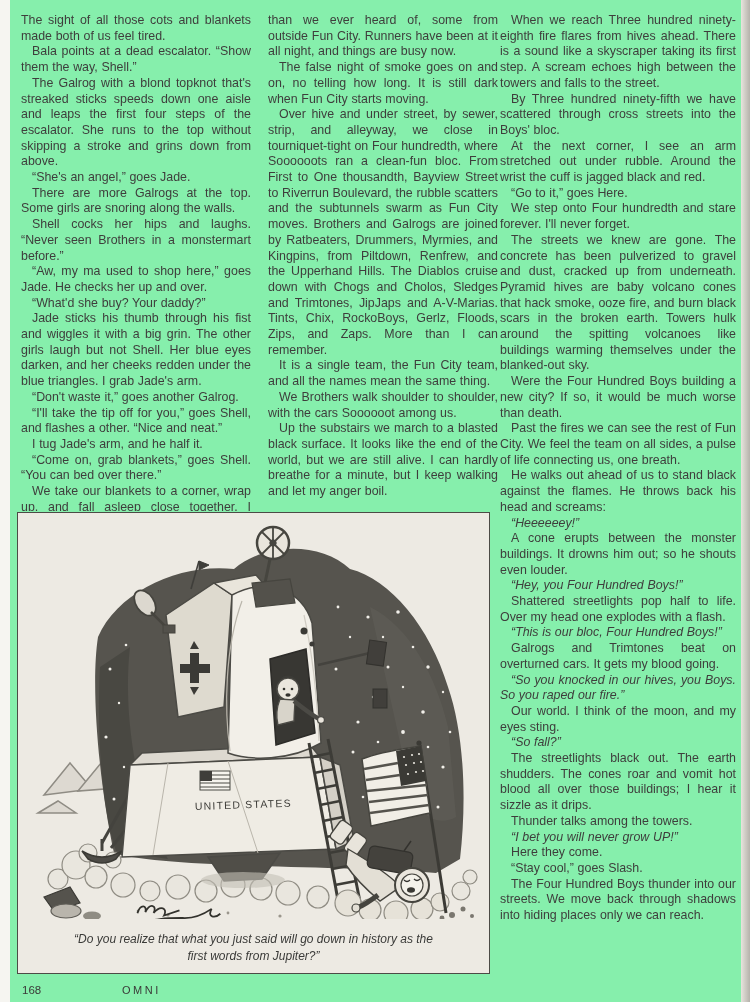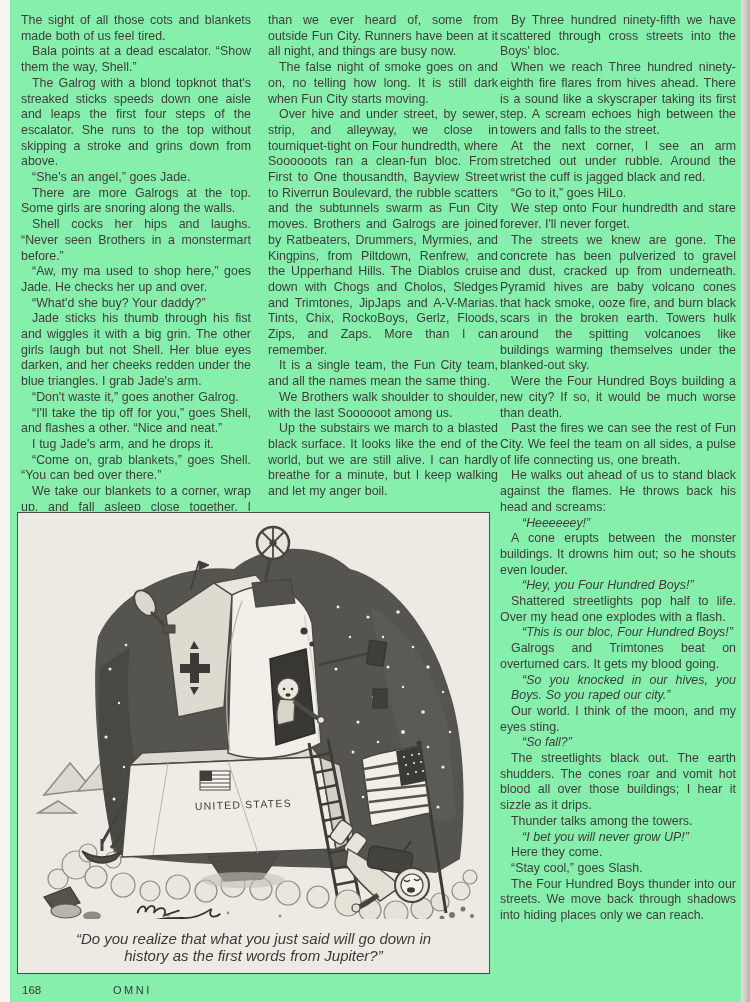--- a/index.html
+++ b/index.html
@@ -19,84 +19,84 @@
   .col {
     position:absolute; top:13px; text-align:justify;
     font-size:12.4px; line-height:15.7px; word-spacing:0.25px;
     overflow:hidden;
   }
   .col1 { left:21px;  width:230px; height:498px; }
   .col2 { left:268px; width:230px; height:498px; }
   .col3 { left:500px; width:236px; height:976px; }
   .para { margin:0; }
   .para.indent { text-indent:11px; }
-  .para.italic { font-style:italic;margin-left:11px; }
+  .para.italic { font-style:italic; }
   .cartoon-box {
     position:absolute; left:17px; top:512px; width:473px; height:462px;
     background:#edeae3; border:1px solid #4c4b46; box-sizing:border-box;
   }
   .cartoon-box svg { position:absolute; left:0; top:4px; }
   .caption {
     position:absolute; left:0; right:0; bottom:9px; text-align:center;
-    font-style:italic; font-size:15px; line-height:16.5px; color:#3a3a38;
+    font-style:italic; font-size:12px; line-height:16.5px; color:#3a3a38;
     padding:0 52px;
   }
   .footer {
     position:absolute; left:22px; top:984px; font-size:11.5px; color:#3a3a38;
-    display:flex; align-items:baseline;gap:25px;
+    display:flex; align-items:baseline;
   }
   .footer .pagenum { width:66px; }
-  .footer .mag { letter-spacing:2.5px; font-size:11px; }
+  .footer .mag { letter-spacing:2.5px; font-size:11px;margin-left:34px; }
 </style>
 </head>
 <body>
 
 <div class="page">
 
   <div class="col col1">
       <p class="para">The sight of all those cots and blankets made both of us feel tired.</p>
       <p class="para indent">Bala points at a dead escalator. “Show them the way, Shell.”</p>
       <p class="para indent">The Galrog with a blond topknot that's streaked sticks speeds down one aisle and leaps the first four steps of the escalator. She runs to the top without skipping a stroke and grins down from above.</p>
       <p class="para indent">“She's an angel,” goes Jade.</p>
       <p class="para indent">There are more Galrogs at the top. Some girls are snoring along the walls.</p>
       <p class="para indent">Shell cocks her hips and laughs. “Never seen Brothers in a monstermart before.”</p>
       <p class="para indent">“Aw, my ma used to shop here,” goes Jade. He checks her up and over.</p>
       <p class="para indent">“What'd she buy? Your daddy?”</p>
       <p class="para indent">Jade sticks his thumb through his fist and wiggles it with a big grin. The other girls laugh but not Shell. Her blue eyes darken, and her cheeks redden under the blue triangles. I grab Jade's arm.</p>
       <p class="para indent">“Don't waste it,” goes another Galrog.</p>
       <p class="para indent">“I'll take the tip off for you,” goes Shell, and flashes a other. “Nice and neat.”</p>
-      <p class="para indent">I tug Jade's arm, and he drops it.</p>
+      <p class="para indent">I tug Jade's arm, and he half it.</p>
       <p class="para indent">“Come on, grab blankets,” goes Shell. “You can bed over there.”</p>
       <p class="para indent">We take our blankets to a corner, wrap up, and fall asleep close together. I dream of smoke.</p>
     </div>
   <div class="col col2">
       <p class="para">than we ever heard of, some from outside Fun City. Runners have been at it all night, and things are busy now.</p>
       <p class="para indent">The false night of smoke goes on and on, no telling how long. It is still dark when Fun City starts moving.</p>
       <p class="para indent">Over hive and under street, by sewer, strip, and alleyway, we close in tourniquet-tight on Four hundredth, where Soooooots ran a clean-fun bloc. From First to One thousandth, Bayview Street to Riverrun Boulevard, the rubble scatters and the subtunnels swarm as Fun City moves. Brothers and Galrogs are joined by Ratbeaters, Drummers, Myrmies, and Kingpins, from Piltdown, Renfrew, and the Upperhand Hills. The Diablos cruise down with Chogs and Cholos, Sledges and Trimtones, JipJaps and A-V-Marias. Tints, Chix, RockoBoys, Gerlz, Floods, Zips, and Zaps. More than I can remember.</p>
       <p class="para indent">It is a single team, the Fun City team, and all the names mean the same thing.</p>
-      <p class="para indent">We Brothers walk shoulder to shoulder, with the last Soooooot among us.</p>
+      <p class="para indent">We Brothers walk shoulder to shoulder, with the cars Soooooot among us.</p>
       <p class="para indent">Up the substairs we march to a blasted black surface. It looks like the end of the world, but we are still alive. I can hardly breathe for a minute, but I keep walking and let my anger boil.</p>
     </div>
   <div class="col col3">
+      <p class="para indent">When we reach Three hundred ninety-eighth fire flares from hives ahead. There is a sound like a skyscraper taking its first step. A scream echoes high between the towers and falls to the street.</p>
       <p class="para indent">By Three hundred ninety-fifth we have scattered through cross streets into the Boys' bloc.</p>
-      <p class="para indent">When we reach Three hundred ninety-eighth fire flares from hives ahead. There is a sound like a skyscraper taking its first step. A scream echoes high between the towers and falls to the street.</p>
       <p class="para indent">At the next corner, I see an arm stretched out under rubble. Around the wrist the cuff is jagged black and red.</p>
-      <p class="para indent">“Go to it,” goes HiLo.</p>
+      <p class="para indent">“Go to it,” goes Here.</p>
       <p class="para indent">We step onto Four hundredth and stare forever. I'll never forget.</p>
       <p class="para indent">The streets we knew are gone. The concrete has been pulverized to gravel and dust, cracked up from underneath. Pyramid hives are baby volcano cones that hack smoke, ooze fire, and burn black scars in the broken earth. Towers hulk around the spitting volcanoes like buildings warming themselves under the blanked-out sky.</p>
       <p class="para indent">Were the Four Hundred Boys building a new city? If so, it would be much worse than death.</p>
       <p class="para indent">Past the fires we can see the rest of Fun City. We feel the team on all sides, a pulse of life connecting us, one breath.</p>
       <p class="para indent">He walks out ahead of us to stand black against the flames. He throws back his head and screams:</p>
       <p class="para indent italic">“Heeeeeey!”</p>
       <p class="para indent">A cone erupts between the monster buildings. It drowns him out; so he shouts even louder.</p>
       <p class="para indent italic">“Hey, you Four Hundred Boys!”</p>
       <p class="para indent">Shattered streetlights pop half to life. Over my head one explodes with a flash.</p>
       <p class="para indent italic">“This is our bloc, Four Hundred Boys!”</p>
       <p class="para indent">Galrogs and Trimtones beat on overturned cars. It gets my blood going.</p>
-      <p class="para indent italic">“So you knocked in our hives, you Boys. So you raped our city.”</p>
+      <p class="para indent italic">“So you knocked in our hives, you Boys. So you raped our fire.”</p>
       <p class="para indent">Our world. I think of the moon, and my eyes sting.</p>
       <p class="para indent italic">“So fall?”</p>
       <p class="para indent">The streetlights black out. The earth shudders. The cones roar and vomit hot blood all over those buildings; I hear it sizzle as it drips.</p>
       <p class="para indent">Thunder talks among the towers.</p>
       <p class="para indent italic">“I bet you will never grow UP!”</p>
       <p class="para indent">Here they come.</p>
       <p class="para indent">“Stay cool,” goes Slash.</p>
       <p class="para indent">The Four Hundred Boys thunder into our streets. We move back through shadows into hiding places only we can reach.</p>
     </div>
 

